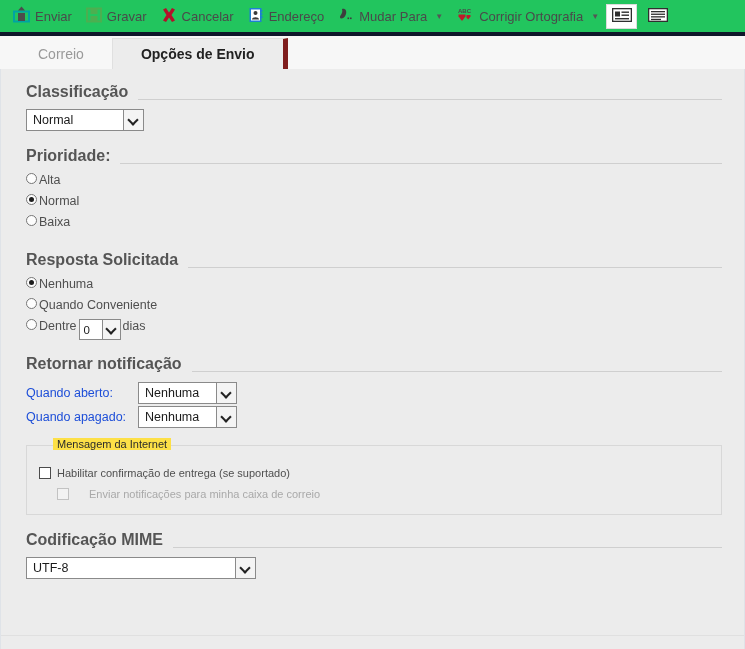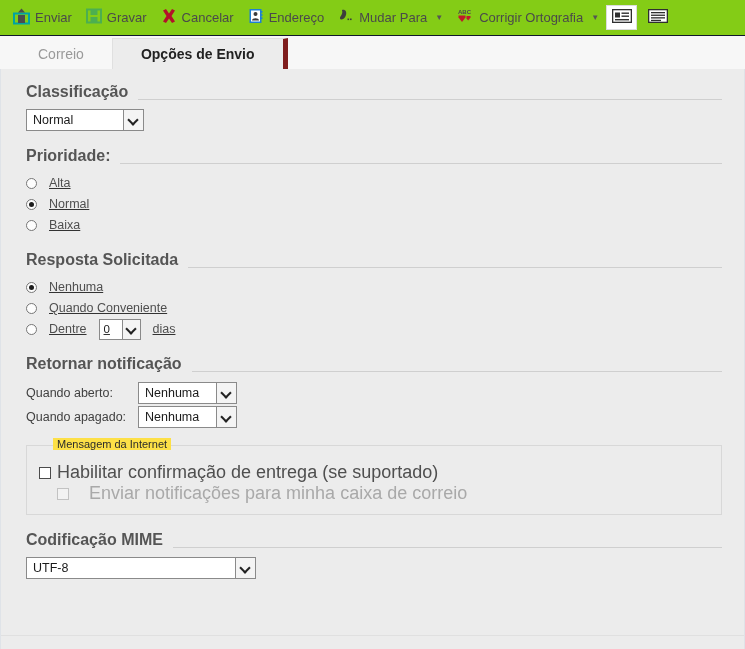--- a/index.html
+++ b/index.html
@@ -12,25 +12,25 @@
     background: #ffffff;
     font-family: "Liberation Sans", sans-serif;
     font-size: 12px;
     color: #333333;
     overflow: hidden;
   }
 
   
   .toolbar {
     height: 36px;
-    background: #84cc16;
+    background: #22c55e;
     display: flex;
     padding: 0 6px;
     box-sizing: border-box;
-    border-bottom: 1px solid #0f172a;
+    border-bottom: 4px solid #0f172a;
   }
   .tb-item {
     display: flex;
     align-items: center;
     gap: 5px;
     padding: 3px 7px;
     color: #4a4a4a;
     font-size: 13px;
     white-space: nowrap;
     cursor: default;
@@ -178,26 +178,24 @@
   .combo-classificacao { width: 118px; }
   .combo-notif { width: 99px; }
   .combo-mime { width: 230px; }
   .combo-dias { width: 42px; height: 21px; }
   .combo-dias .val { padding: 0 4px; font-size: 11.5px; }
   .combo-dias .arrow { width: 17px; flex: 0 0 17px; }
 
   
   .radio-row {
     display: flex;
-    align-items: center;
-    gap: 12px;
+    gap: 2px;
     height: 20px;
     margin-bottom: 1px;
     cursor: default;
-    text-decoration: underline;
   }
   .radio {
     width: 11px;
     height: 11px;
     border-radius: 50%;
     border: 1px solid #767676;
     background: #fdfdfd;
     box-sizing: border-box;
     position: relative;
     flex: 0 0 11px;
@@ -219,21 +217,21 @@
   }
 
   
   .notif-row {
     display: flex;
     align-items: center;
     height: 24px;
   }
   .notif-row .cap {
     font-size: 12.5px;
-    color: #404040;
+    color: #1d4ed8;
     width: 112px;
     white-space: nowrap;
   }
 
   
   .fieldset {
     border: 1px solid #d8d8d8;
     margin: 4px 0 16px 0;
     padding: 0 0 10px 0;
     position: relative;
@@ -263,21 +261,21 @@
     border: 1px solid #4b4b4b;
     background: #ffffff;
     box-sizing: border-box;
     flex: 0 0 12px;
   }
   .checkbox.dis {
     border-color: #c2c2c2;
     background: #f2f2f2;
   }
   .check-row .txt {
-    font-size: 18px;
+    font-size: 11px;
     color: #4f4f4f;
     white-space: nowrap;
   }
   .check-row.disabled .txt { color: #a9a9a9; }
 
   .mt10 { margin-top: 10px; }
 </style>
 </head>
 <body>
 

